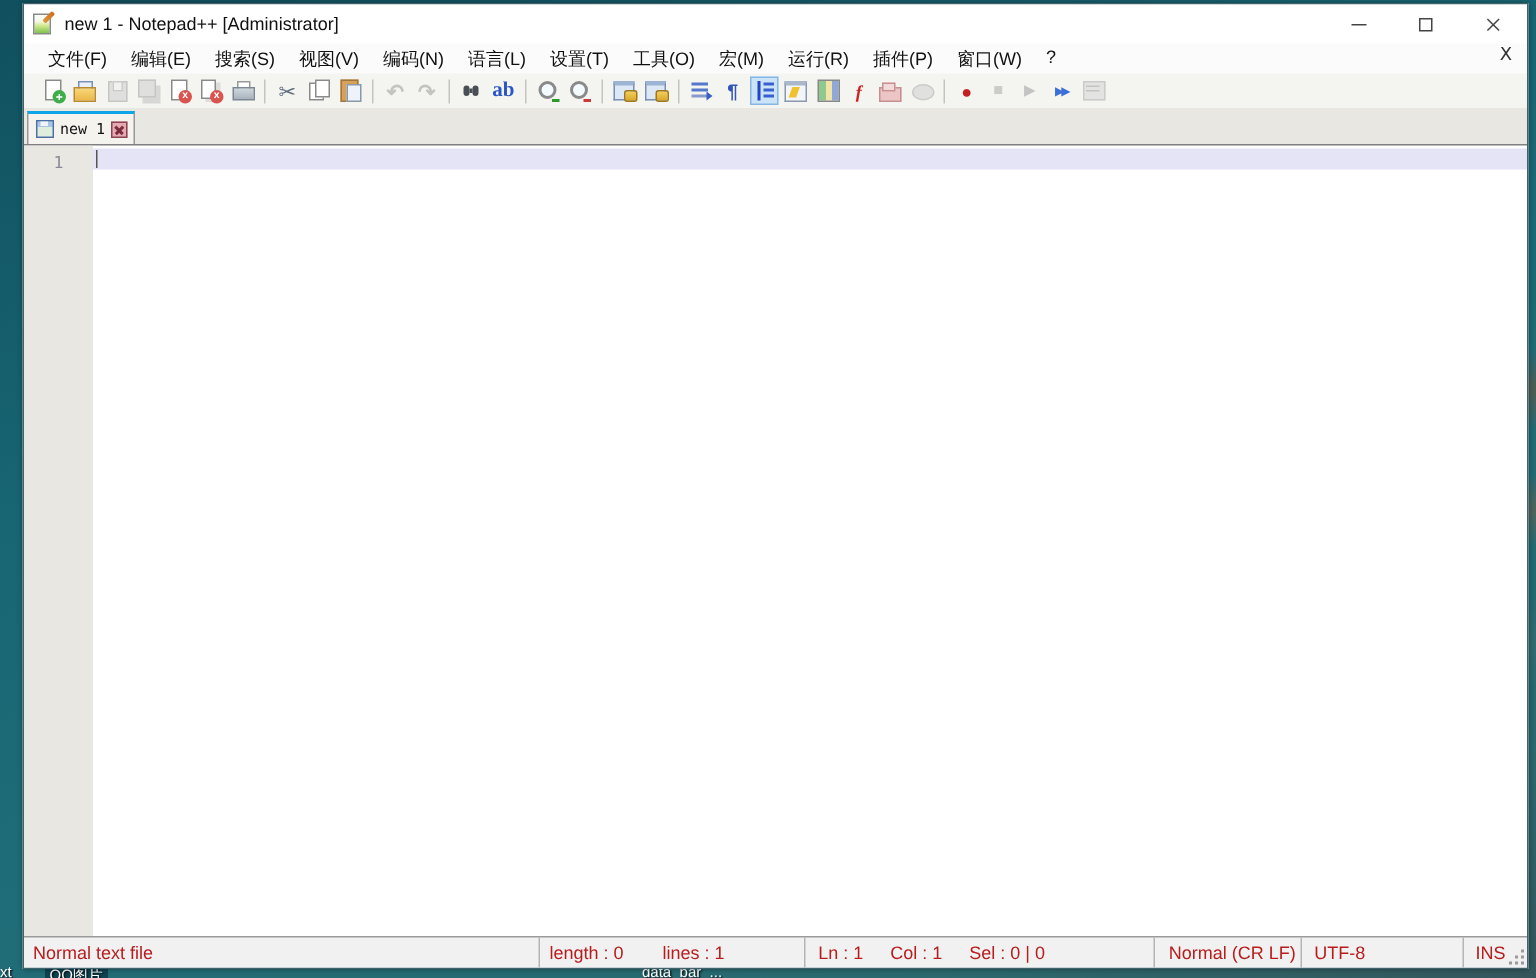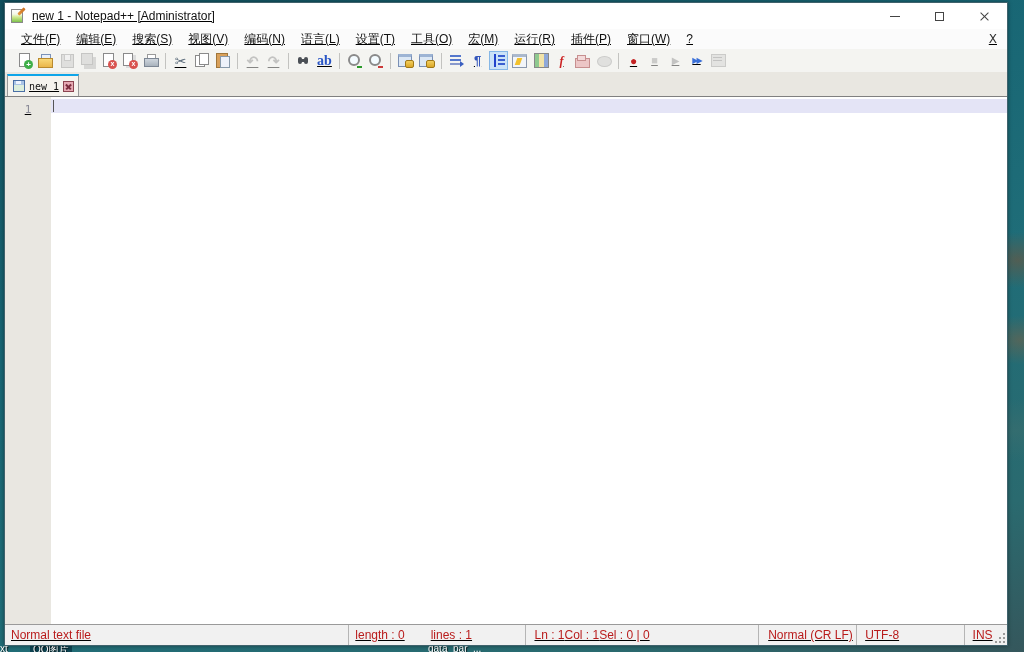--- a/index.html
+++ b/index.html
@@ -11,23 +11,23 @@
     background:
       radial-gradient(60px 40px at 1018px 260px, rgba(122,82,54,.55), transparent 70%),
       radial-gradient(50px 35px at 1020px 340px, rgba(140,95,60,.45), transparent 70%),
       radial-gradient(70px 45px at 1016px 430px, rgba(60,110,110,.6), transparent 70%),
       linear-gradient(160deg, #11505e 0%, #186674 35%, #1f6d78 60%, #2a6a6f 85%, #35575c 100%); }
   .desk-label { position:absolute; font-size:10px; color:#fff;
     text-shadow:1px 1px 1px rgba(0,0,0,.8); white-space:nowrap; }
   .desk-label.selected { background:rgba(10,60,75,.85); padding:0 3px; }
 
   
-  .window { position:absolute; left:4px; top:2px; width:1004px; height:644px;
+  .window { position:absolute; left:15px; top:2px; width:1004px; height:644px;
     display:flex; flex-direction:column; background:#fff;
-    border:1px solid #3f626c; box-shadow:0 0 4px rgba(0,0,0,.4);text-decoration:underline; }
+    border:1px solid #3f626c; box-shadow:0 0 4px rgba(0,0,0,.4); }
 
   
   .titlebar { height:26px; background:#ffffff; display:flex; align-items:center;
     flex:0 0 26px; }
   .app-icon { position:relative; width:16px; height:16px; margin:0 6px 0 5px; }
   .app-icon .page { position:absolute; left:1px; top:1px; width:12px; height:14px;
     background:linear-gradient(180deg,#fdfdfd 0%,#f4f8e8 35%,#cfe98c 60%,#7ec24e 100%);
     border:1px solid #8a8a8a; }
   .app-icon .pencil { position:absolute; right:0; top:2px; width:9px; height:3px;
     background:linear-gradient(90deg,#e4953a,#c96f1f); transform:rotate(-45deg); border-radius:1px; }
@@ -38,21 +38,21 @@
   .wcg-min { width:10px; height:1px; background:#444; }
   .wcg-max { width:9px; height:9px; border:1px solid #444; }
   .wcg-close { position:relative; width:11px; height:11px; }
   .wcg-close::before, .wcg-close::after { content:""; position:absolute; left:0; top:5px;
     width:11px; height:1px; background:#444; }
   .wcg-close::before { transform:rotate(45deg); }
   .wcg-close::after { transform:rotate(-45deg); }
 
   
   .menubar { height:20px; flex:0 0 20px; background:#fbfbfb; display:flex;
-    align-items:center; font-size:12px; color:#111; padding-left:8px; }
+    font-size:12px; color:#111; padding-left:8px; }
   .menu-item { padding:2px 8px; cursor:default; }
   .menu-x { margin-left:auto; margin-right:10px; font-size:12px; color:#333;
     cursor:pointer; font-family:"DejaVu Sans", sans-serif; }
 
   
   .toolbar { height:23px; flex:0 0 23px; background:#f4f4f1; display:flex;
     align-items:center; padding-left:9px; }
   .tb-sep { width:1px; height:16px; background:#c3c3c0; margin:0 4px; }
   .tbi { position:relative; width:19px; height:19px; margin:0 1px;
     display:inline-flex; align-items:center; justify-content:center;
@@ -178,21 +178,21 @@
     background:#e4e4f6; }
   .caret { position:absolute; left:2px; top:3px; width:1px; height:12px; background:#555; }
 
   
   .statusbar { height:21px; flex:0 0 21px; background:#f1f1f1; border-top:1px solid #9a9a9a;
     display:flex; align-items:center; font-size:12px; color:#b91c1c; position:relative; }
   .sb-sec { height:100%; display:flex; align-items:center; }
   .sb-sec + .sb-sec { border-left:1px solid #b5b5b5; }
   .sb-doctype { width:317px; padding-left:6px; }
   .sb-len { width:185px; padding-left:6px; gap:26px;margin-left:40px; }
-  .sb-pos { width:243px; padding-left:8px; }
+  .sb-pos { width:243px; padding-left:8px; gap:18px; }
   .sb-eol { width:102px; padding-left:9px; }
   .sb-enc { width:112px; padding-left:8px; }
   .sb-ins { width:45px; padding-left:8px; }
   .sb-grip { position:absolute; right:2px; bottom:2px; width:10px; height:10px; }
   .sb-grip::before { content:""; position:absolute; right:0; bottom:0; width:2px; height:2px;
     background:#9a9a9a;
     box-shadow:-4px 0 0 #9a9a9a, -8px 0 0 #9a9a9a, 0 -4px 0 #9a9a9a, 0 -8px 0 #9a9a9a, -4px -4px 0 #9a9a9a; }
 </style>
 </head>
 <body>

